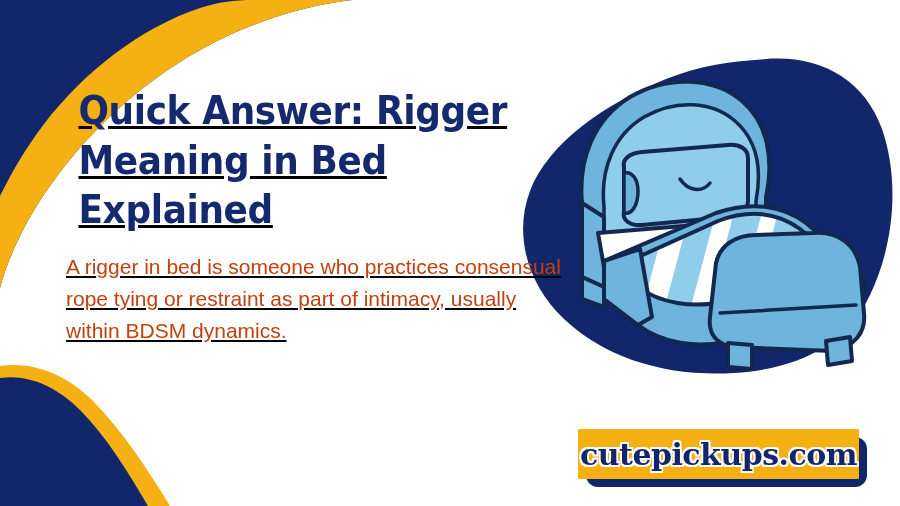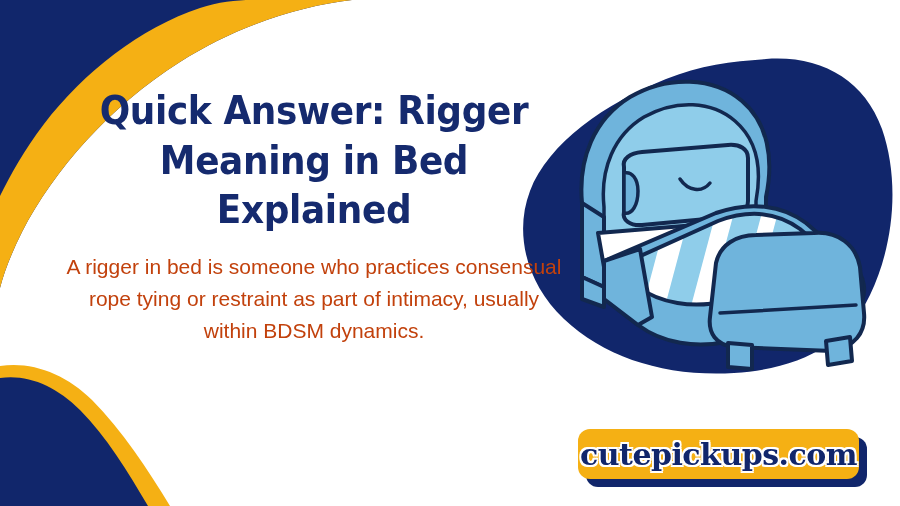--- a/index.html
+++ b/index.html
@@ -34,21 +34,22 @@
     width: 380px;
     height: 320px;
   }
 
   
   .text-block {
     position: absolute;
     left: 58px;
     top: 86px;
     width: 512px;
-    text-align: center;
+    text-align: left;
+    text-decoration: underline;
   }
   .headline {
     margin: 0;
     color: #152a6e;
     font-family: "DejaVu Sans", sans-serif;
     font-weight: bold;
     font-size: 39px;
     line-height: 1.27;
     letter-spacing: -0.4px;
     transform: scaleX(0.92);
@@ -82,21 +83,21 @@
     background: #11266b;
     border-radius: 12px;
   }
   .logo-face {
     position: absolute;
     left: 0;
     top: 0;
     width: 281px;
     height: 50px;
     background: #f5b014;
-    border-radius: 12px;
+    border-radius: 1px;
     display: flex;
     align-items: center;
     justify-content: center;
   }
   .logo-text {
     font-family: "DejaVu Serif", serif;
     font-weight: bold;
     font-size: 30px;
     color: #11266b;
     letter-spacing: -0.5px;

